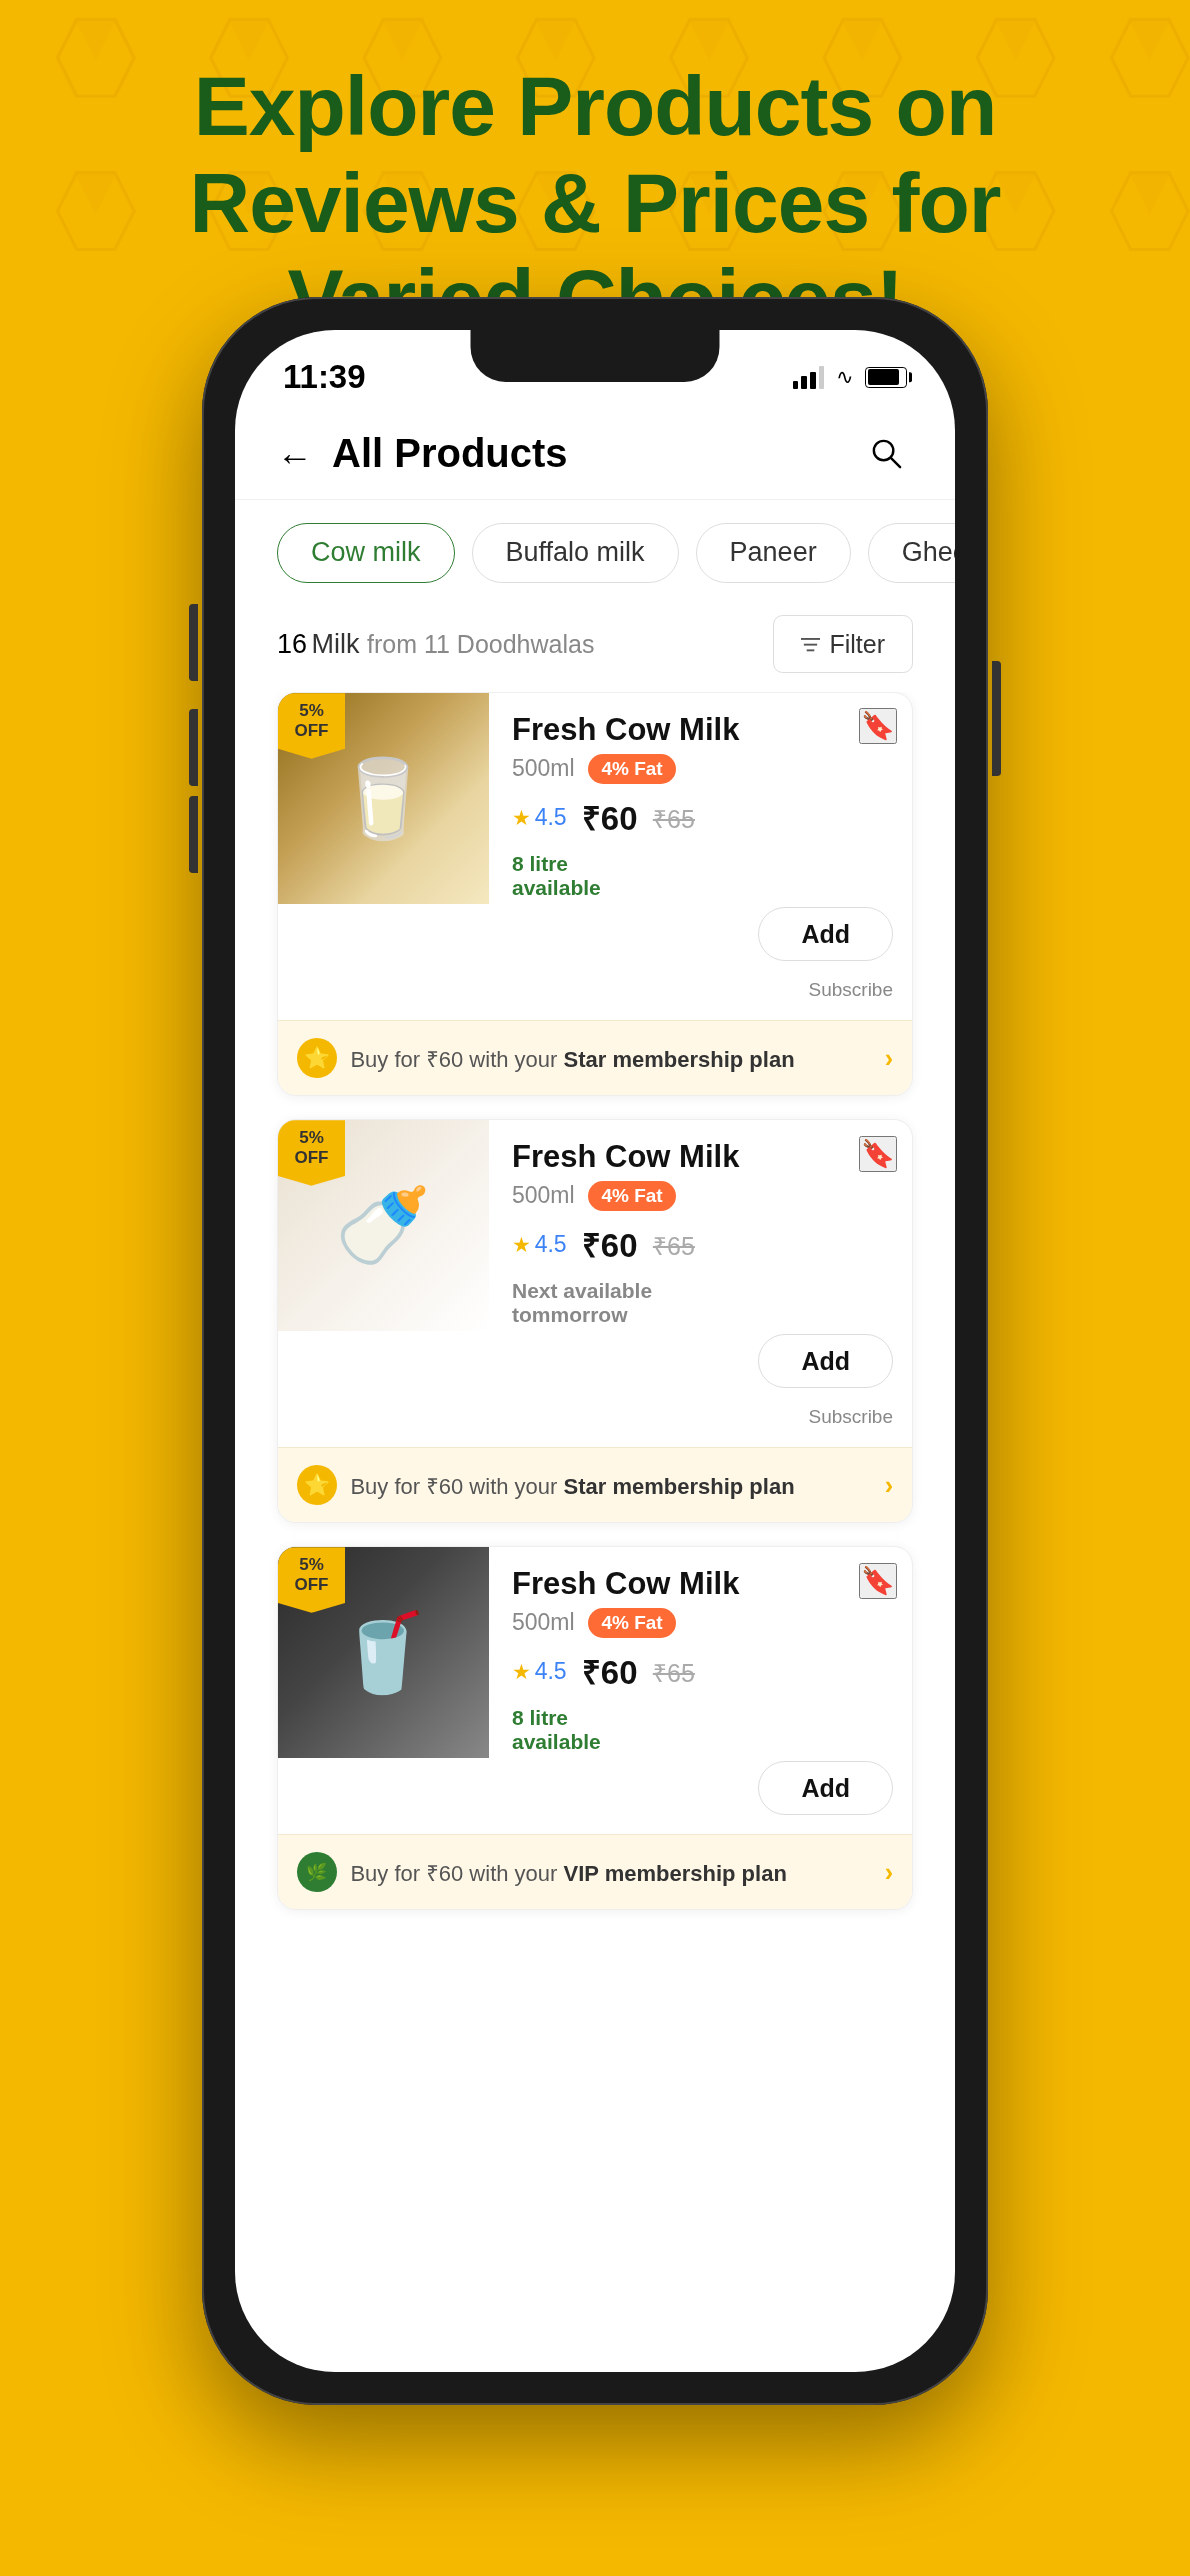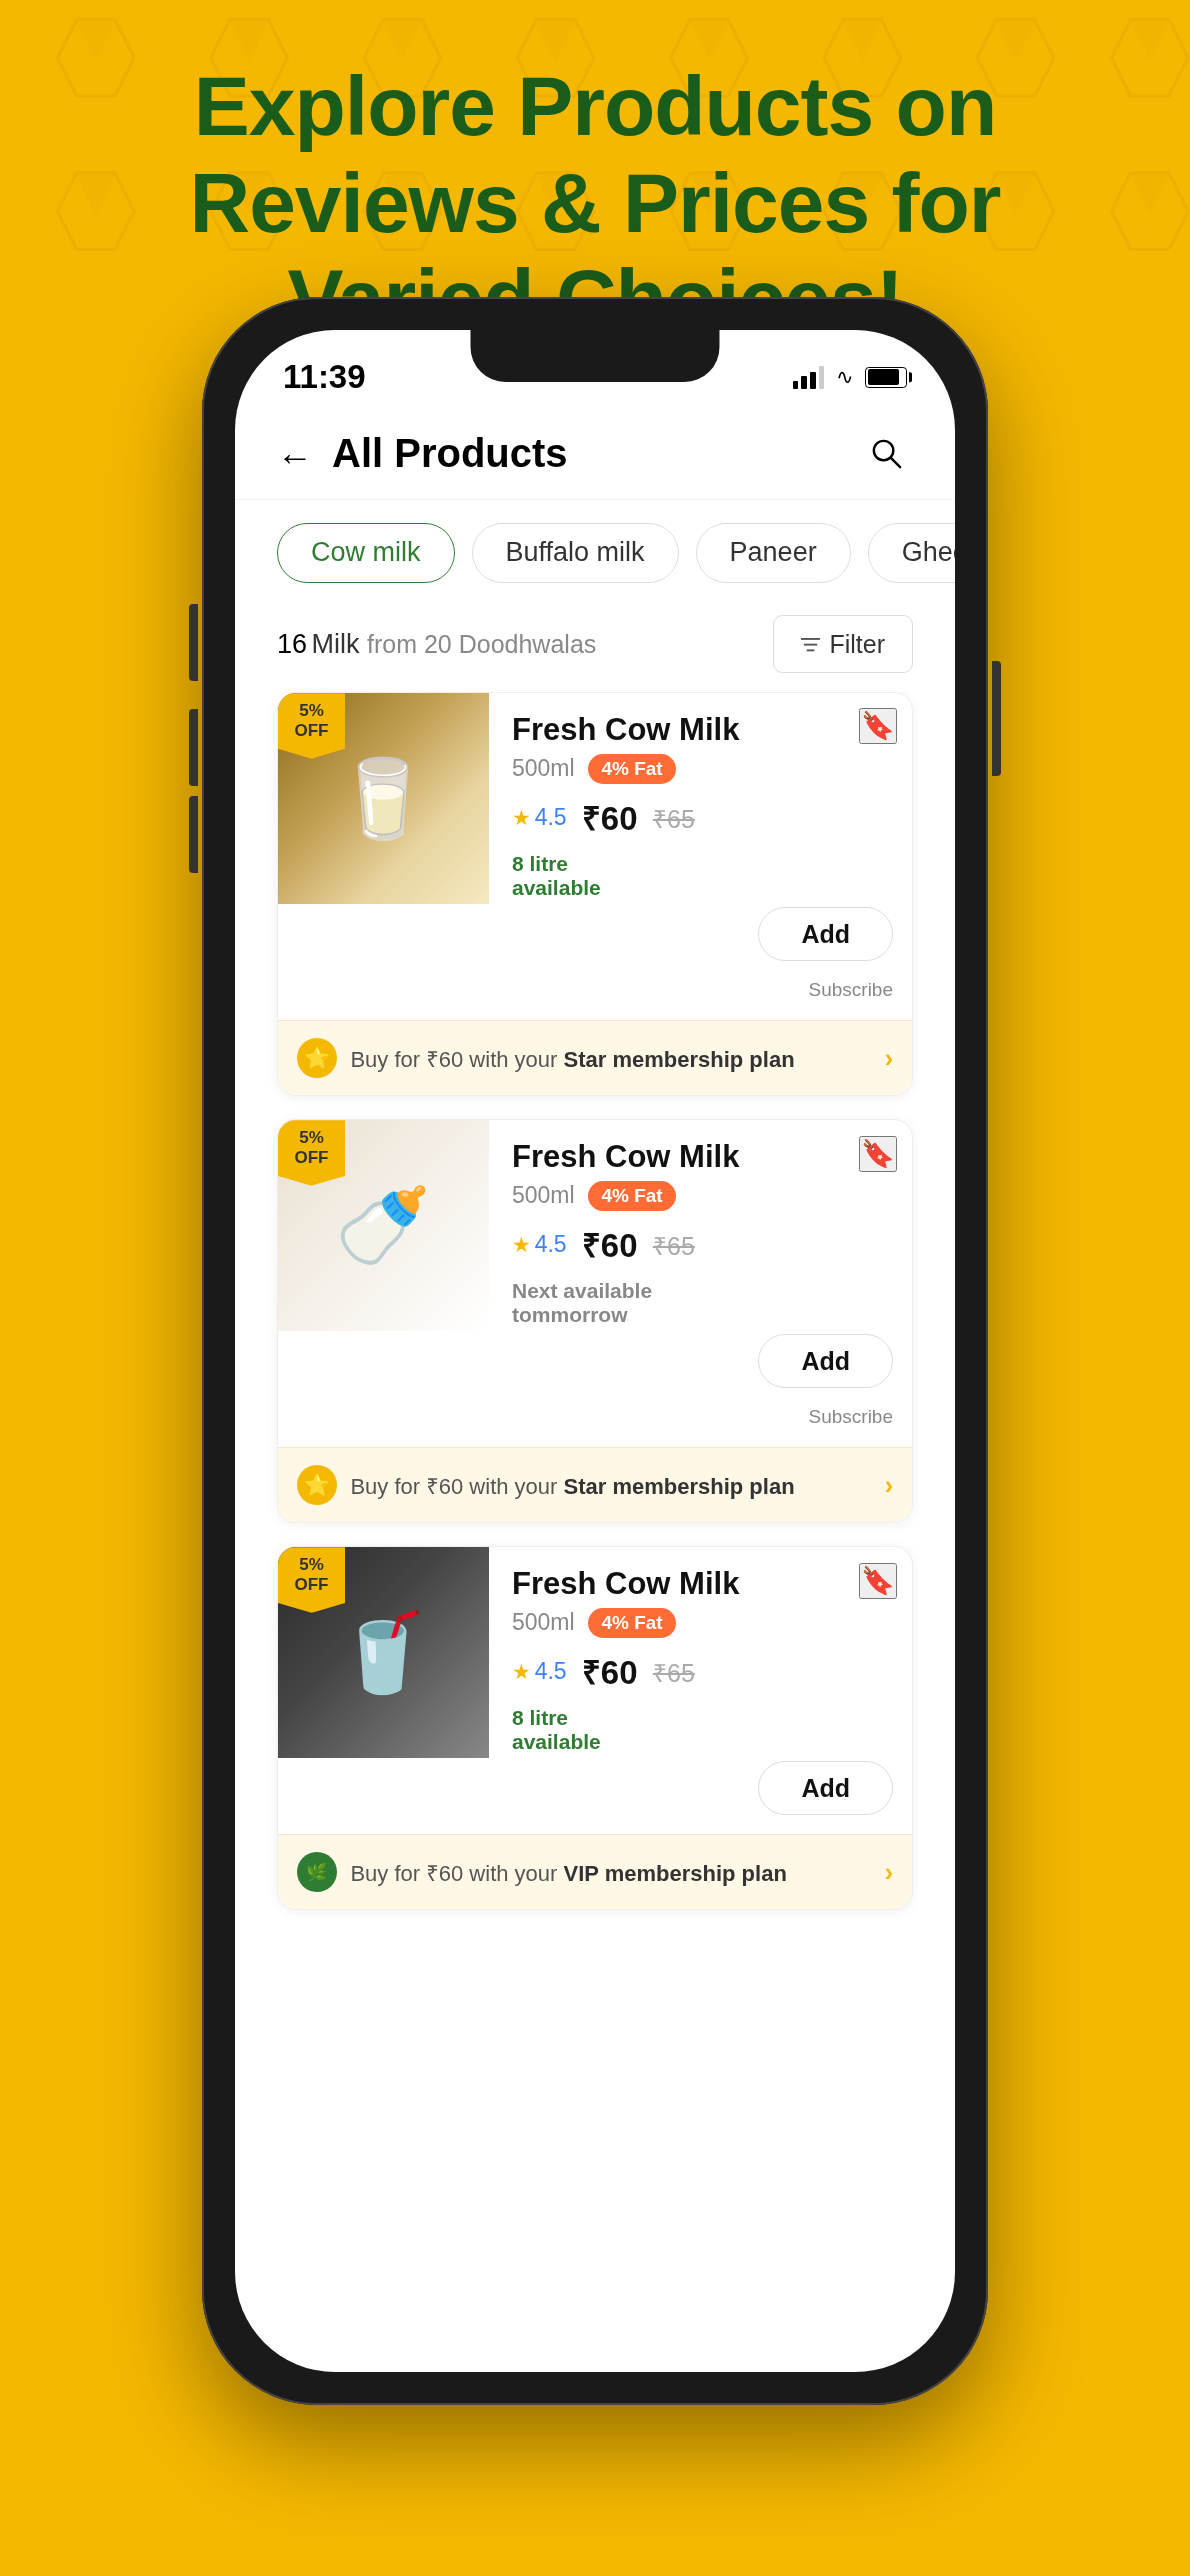--- a/index.html
+++ b/index.html
@@ -632,21 +632,21 @@
         <button class="chip active">Cow milk</button>
         <button class="chip">Buffalo milk</button>
         <button class="chip">Paneer</button>
         <button class="chip">Ghee</button>
       </div>
 
       <div class="items-bar">
         <div>
           <span style="font-size:27px;font-weight:400;color:#000;">16</span>
           <span style="font-size:27px;color:#333;"> Milk </span>
-          <span style="font-size:25px;color:#888;">from 20 Doodhwalas</span>
+          <span style="font-size:25px;color:#888;">from 11 Doodhwalas</span>
         </div>
         <button class="filter-btn">
           <svg width="19" height="15.3" viewBox="0 0 20 16" fill="none">
             <line x1="0" y1="2" x2="20" y2="2" stroke="#555" stroke-width="2"></line>
             <line x1="3" y1="8" x2="17" y2="8" stroke="#555" stroke-width="2"></line>
             <line x1="6" y1="14" x2="14" y2="14" stroke="#555" stroke-width="2"></line>
           </svg>
           <span>Filter</span>
         </button>
       </div>

